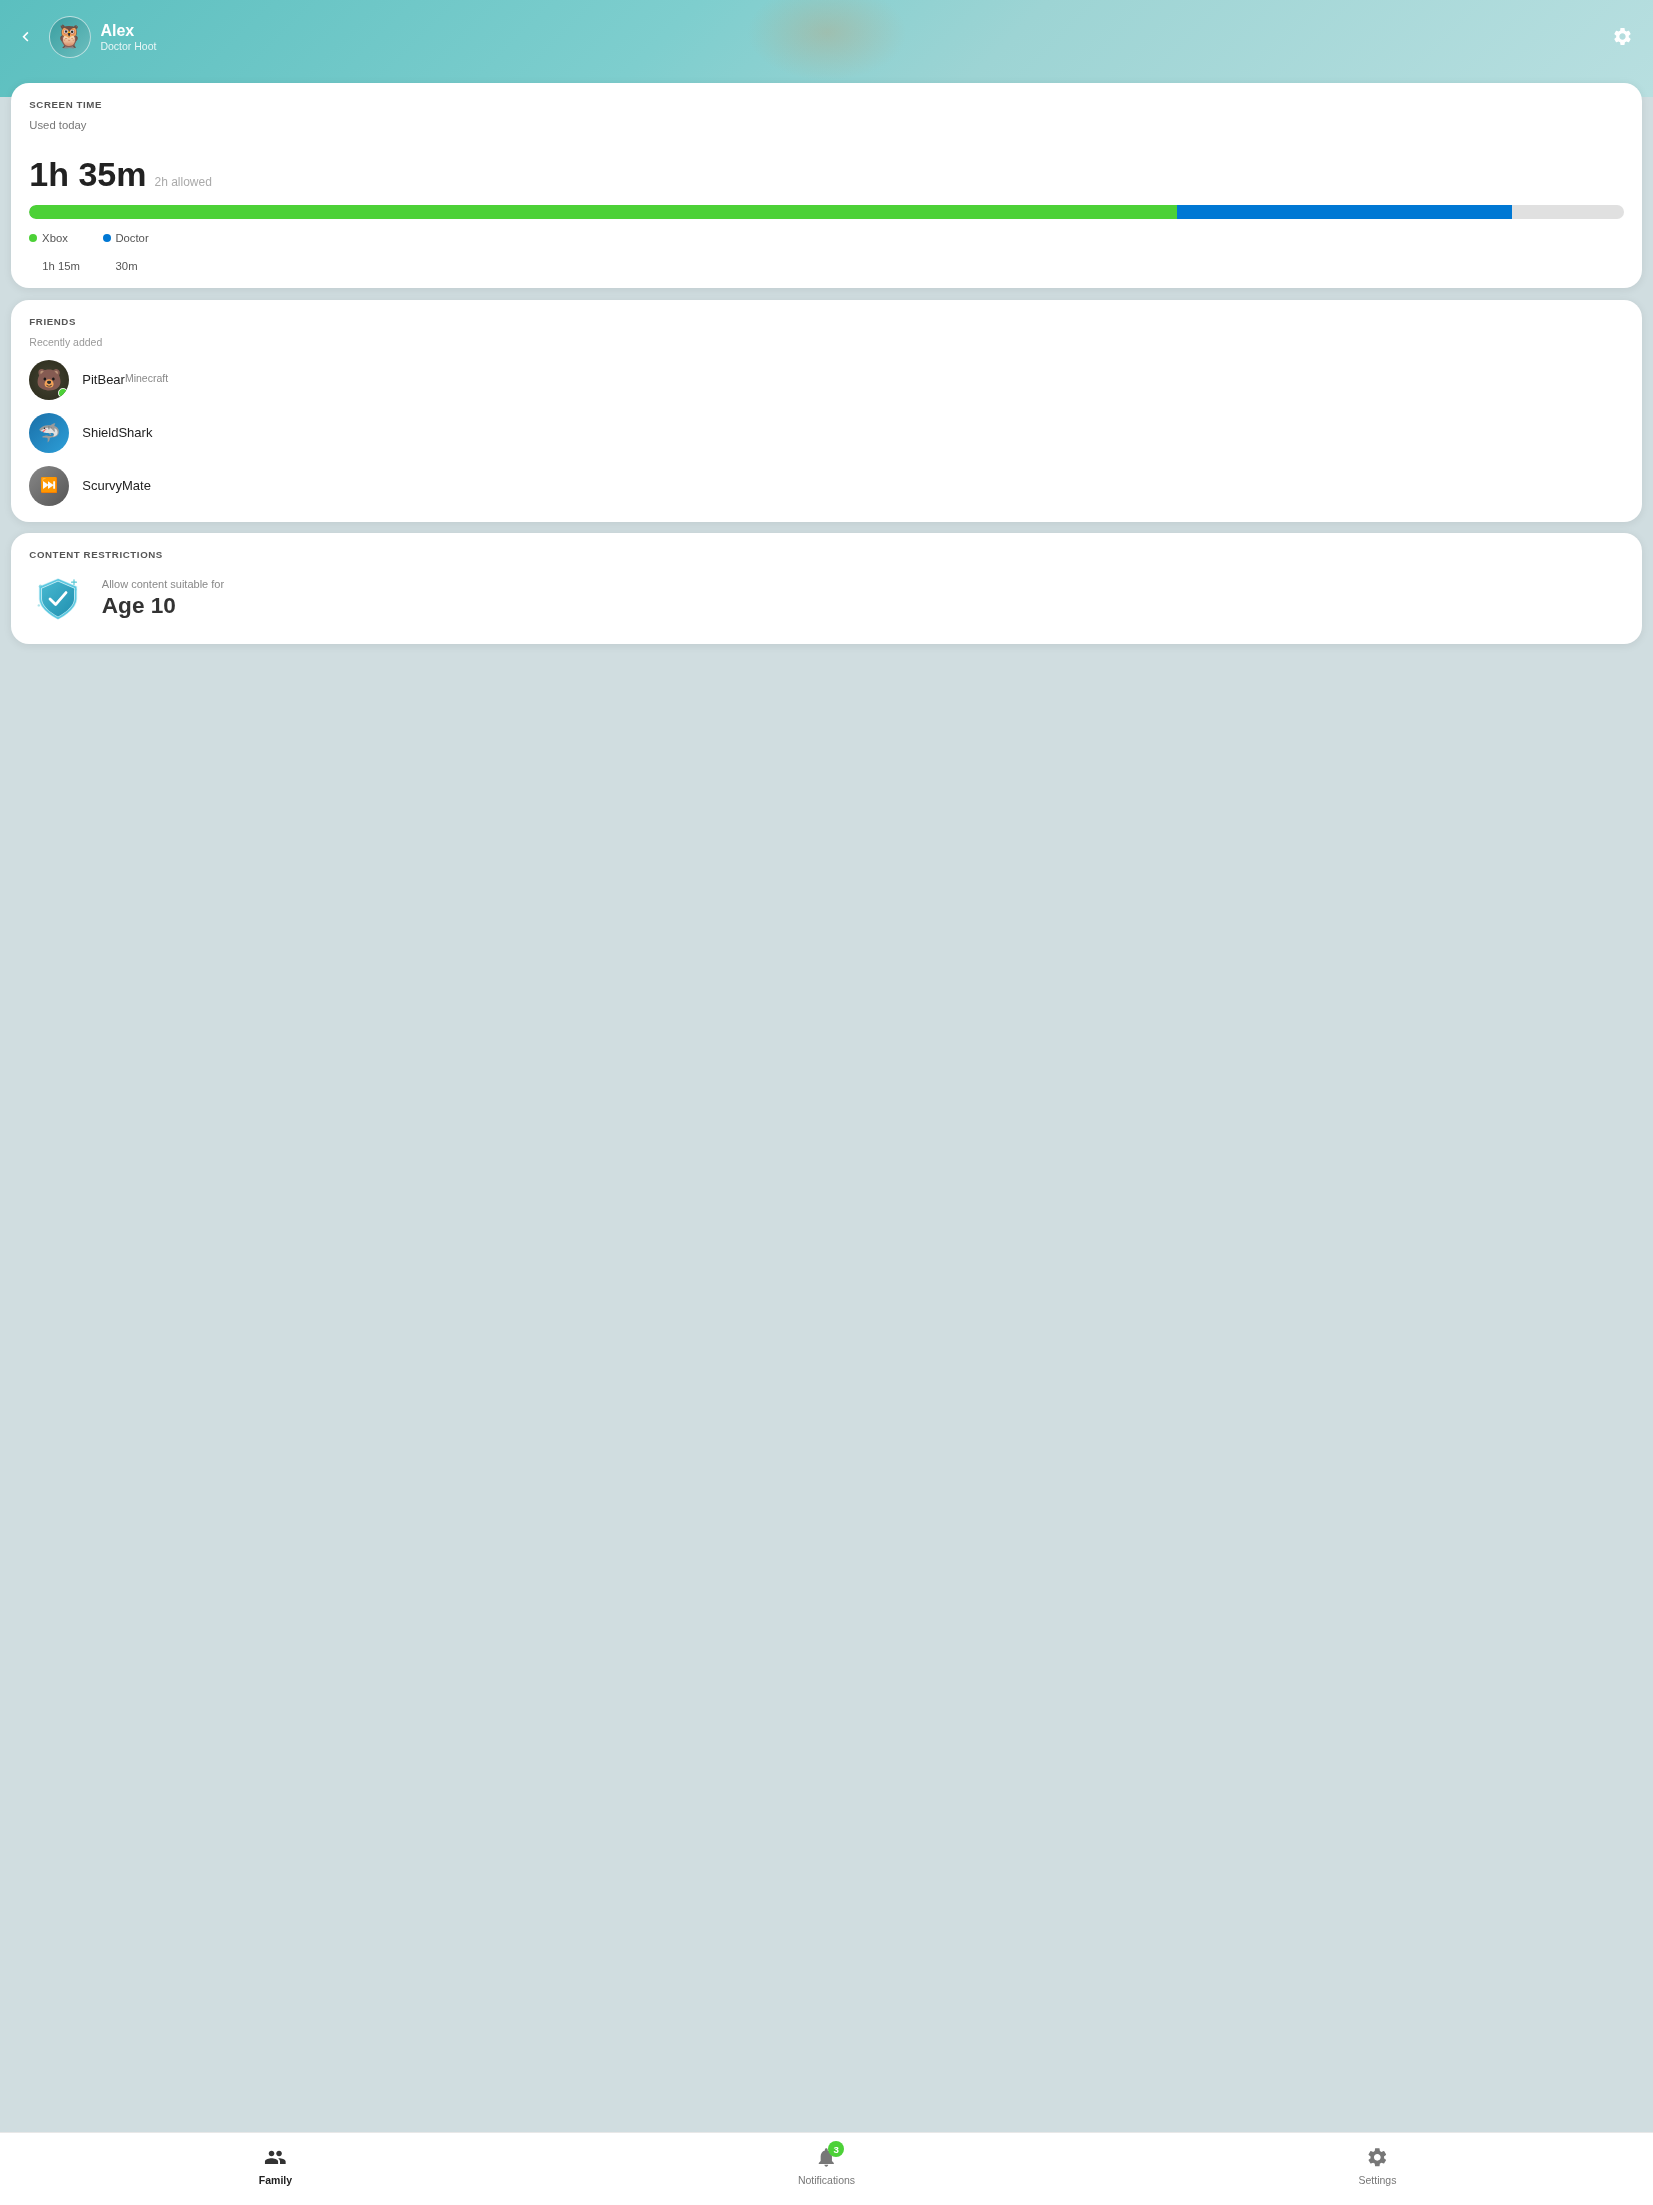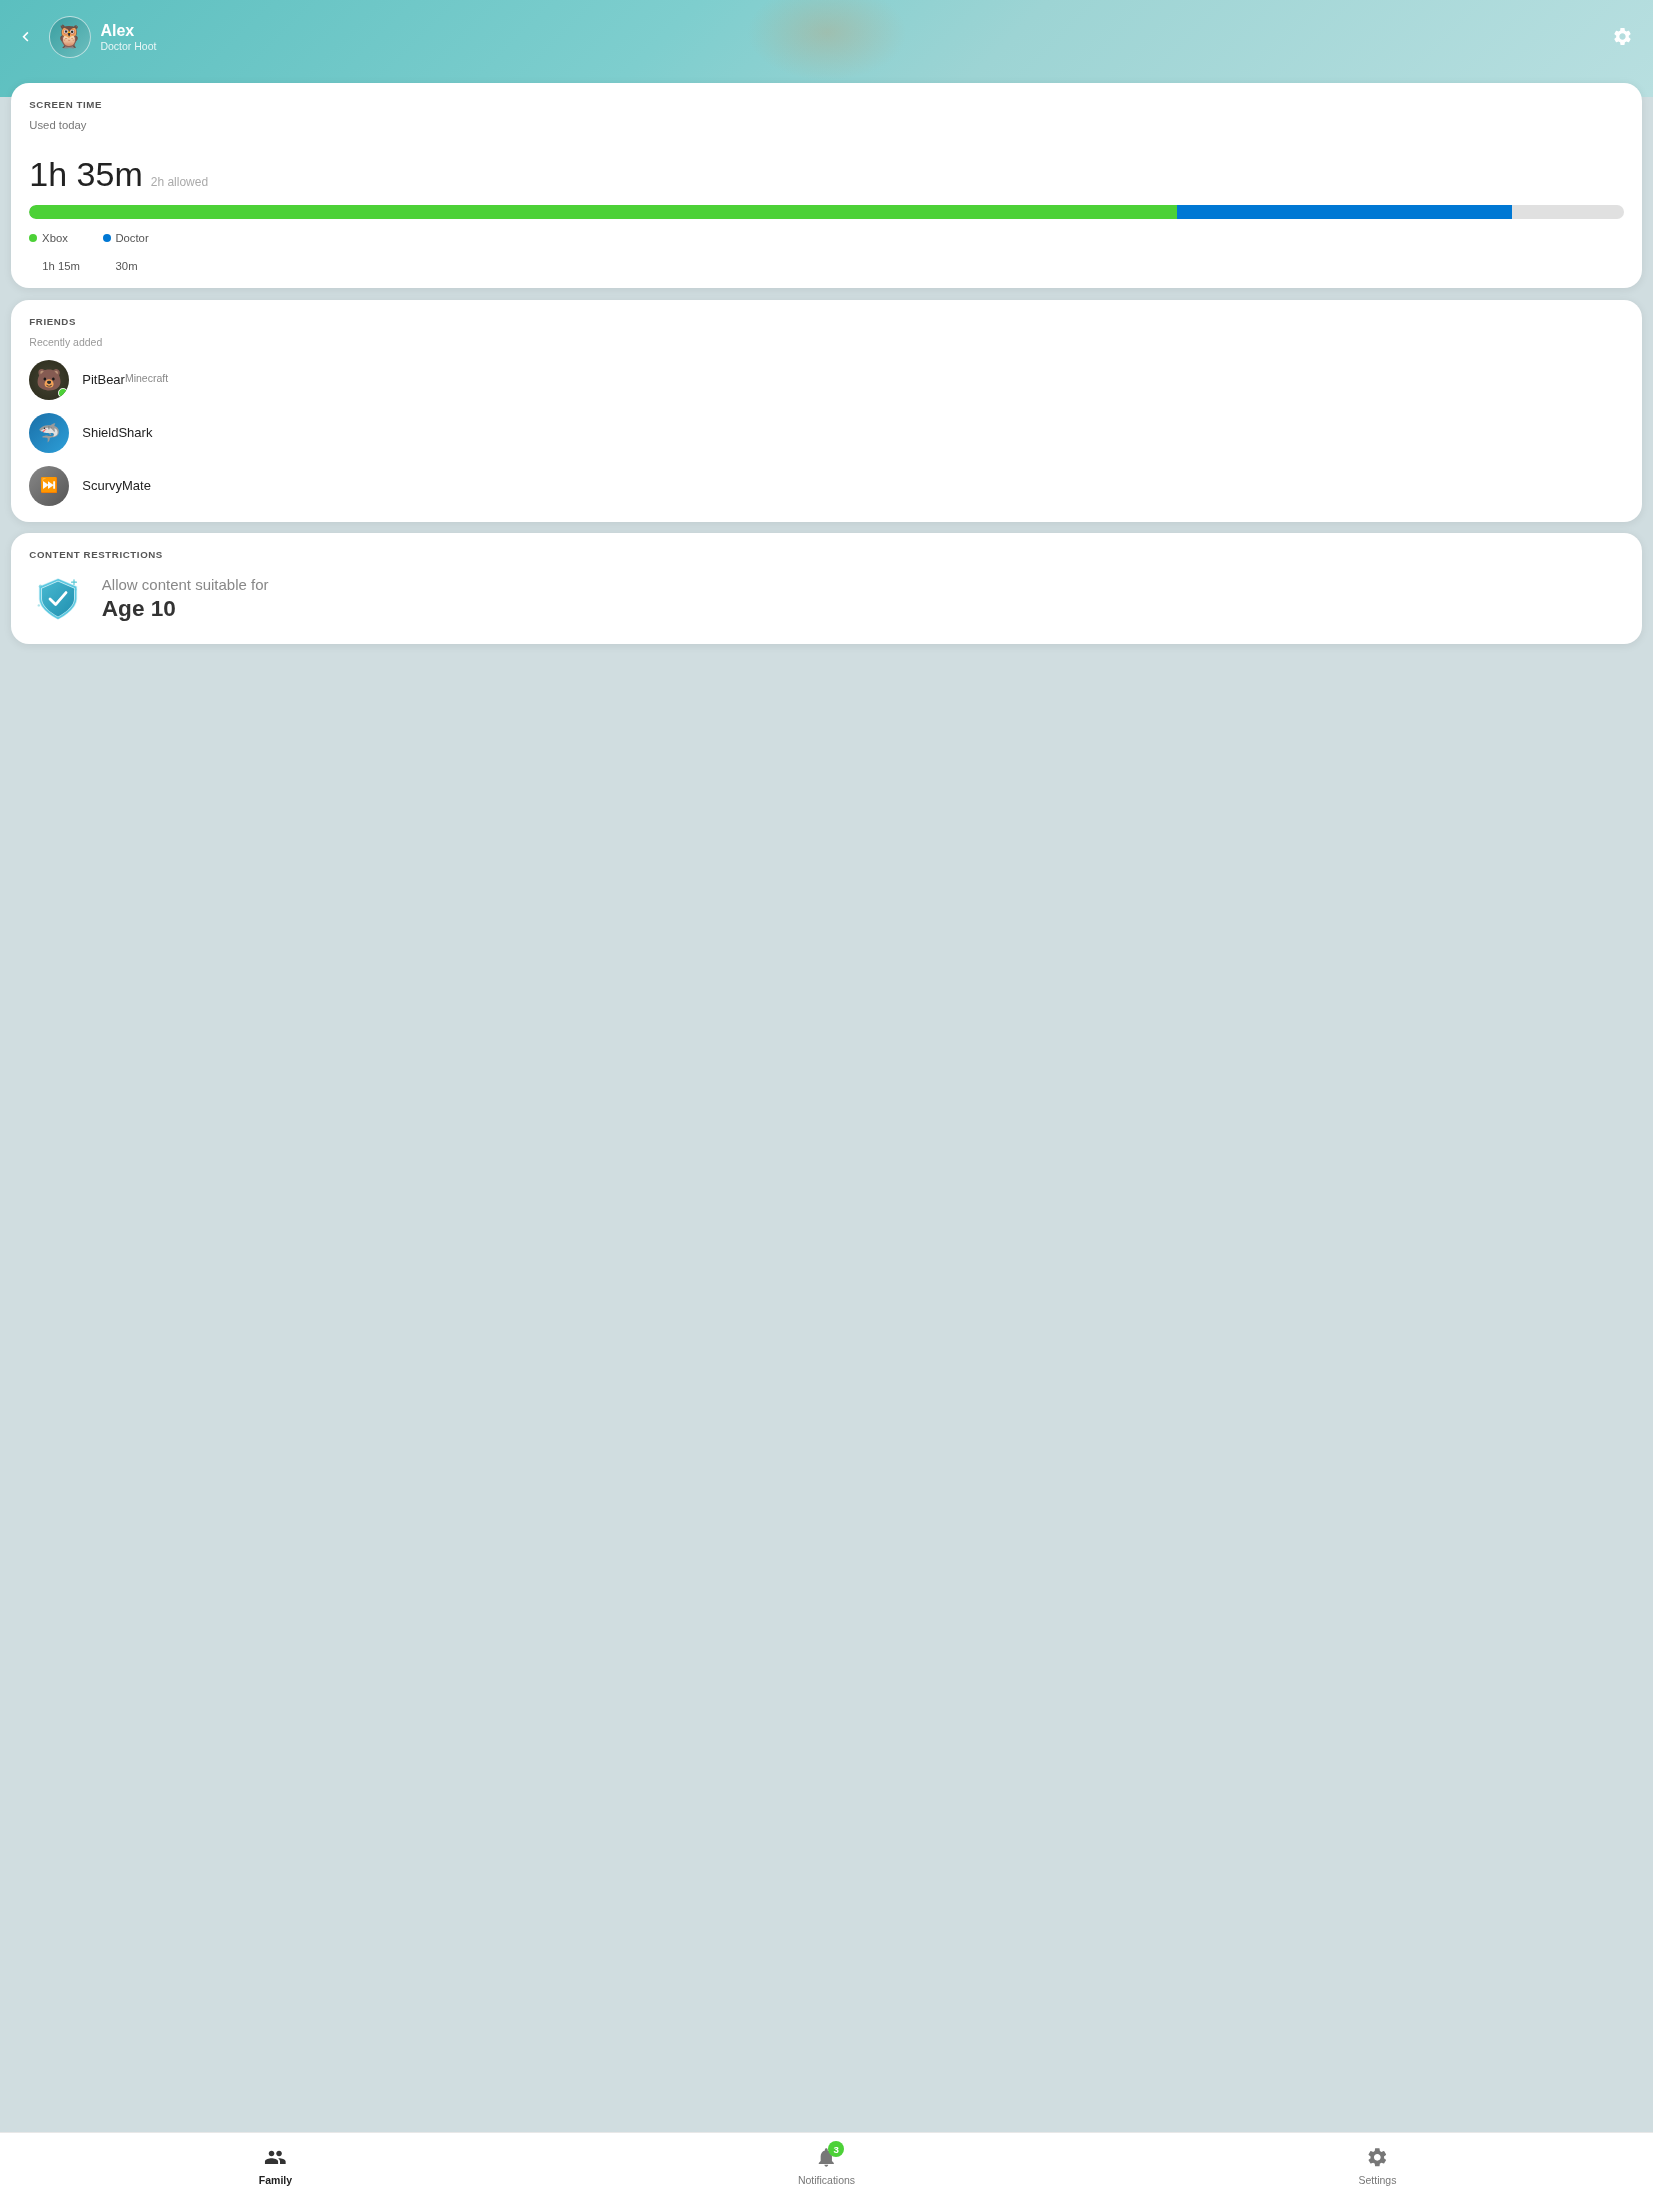--- a/index.html
+++ b/index.html
@@ -128,21 +128,21 @@
       margin-bottom: 3.2px;
     }
     .time-display {
       display: flex;
       align-items: baseline;
       gap: 8px;
       margin-bottom: 11.3px;
     }
     .time-main {
       font-size: 34px;
-      font-weight: 400;
+      font-weight: 700;
       color: #222;
     }
     .time-allowed {
       font-size: 12px;
       color: #aaa;
       margin-top: 40px;
     }
 
     
     .progress-container {
@@ -259,21 +259,21 @@
     .shield-icon-wrapper {
       width: 58px;
       height: 58px;
       display: flex;
       align-items: center;
       justify-content: center;
       flex-shrink: 0;
     }
     .restriction-text { display: flex; flex-direction: column; gap: 3.2px; }
     .restriction-label {
-      font-size: 15px;
+      font-size: 11px;
       color: #888;
     }
     .restriction-age {
       font-size: 22.6px;
       font-weight: 600;
       color: #333;
     }
 
     
     .bottom-nav {

